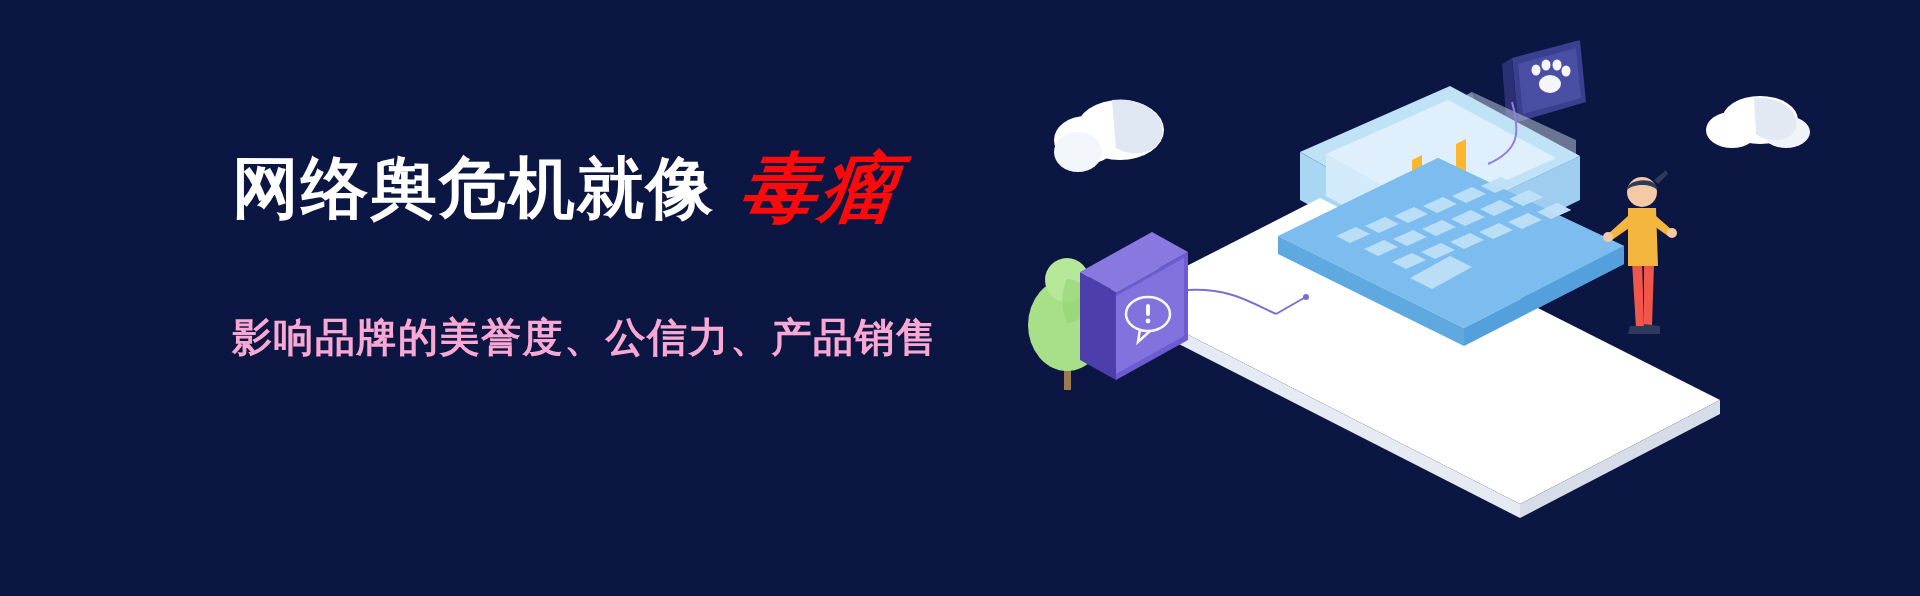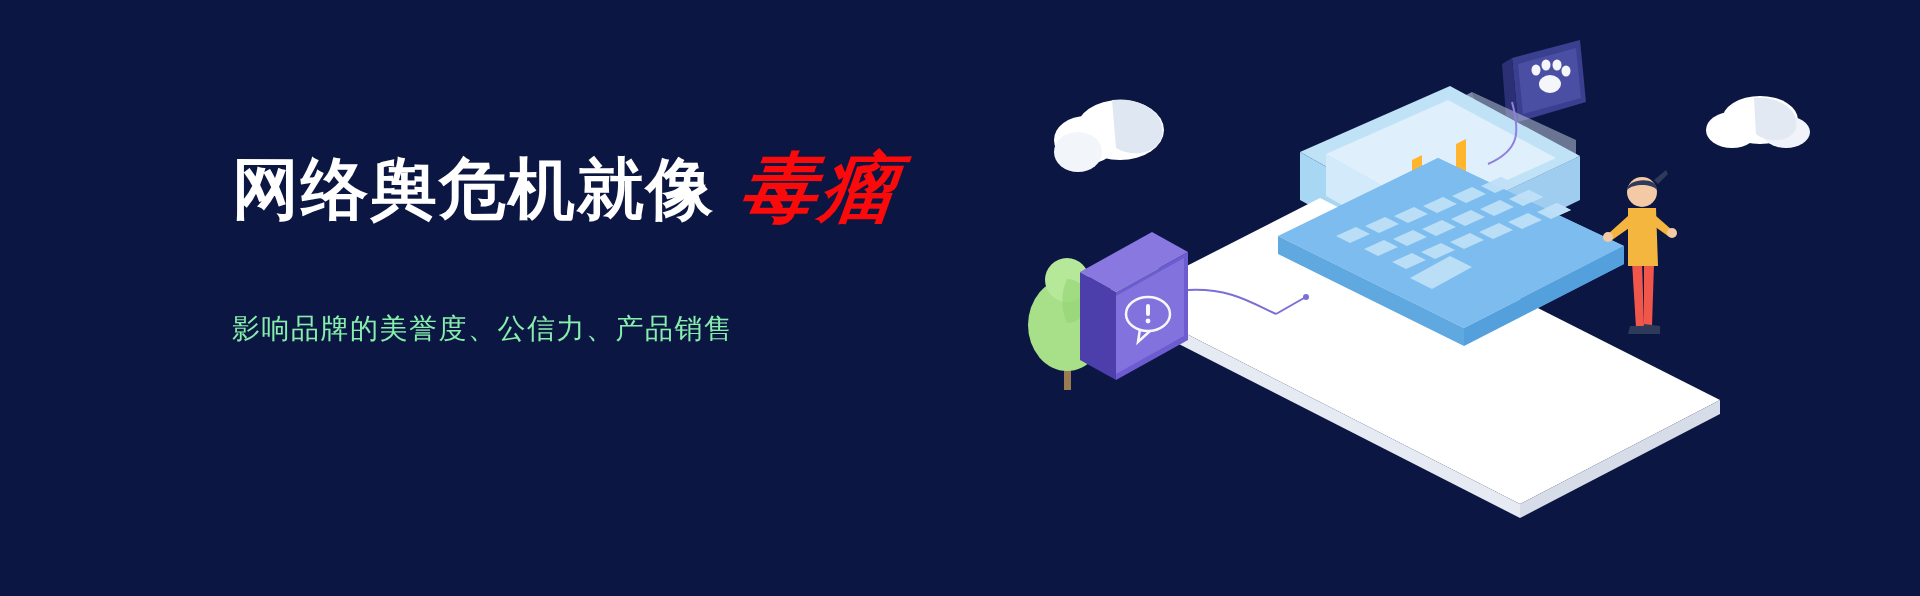--- a/index.html
+++ b/index.html
@@ -33,36 +33,37 @@
     line-height: 1;
     margin: 0 0 0 0;
     padding: 0;
   }
   .headline-main {
     font-size: 67px;
     font-weight: 700;
     color: #ffffff;
     letter-spacing: 2px;
     vertical-align: middle;
+    font-family: Liberation Serif, serif;
   }
   .headline-accent {
     font-size: 76px;
     font-weight: 700;
     color: #fa0a0a;
     letter-spacing: 3px;
     margin-left: 26px;
     font-style: italic;
     display: inline-block;
     transform: skewX(-6deg);
     vertical-align: middle;
   }
   .sub-line {
-    font-size: 28px;
-    color: #86efac;
-    font-weight: 400;
+    font-size: 40px;
+    color: #f9a8d4;
+    font-weight: 700;
     letter-spacing: 1.5px;
     white-space: nowrap;
   }
   .sub-line-1 { margin-top: 84px; }
   .sub-line-2 { margin-top: 38px; }
 
   
   .illustration {
     position: absolute;
     left: 1020px;

